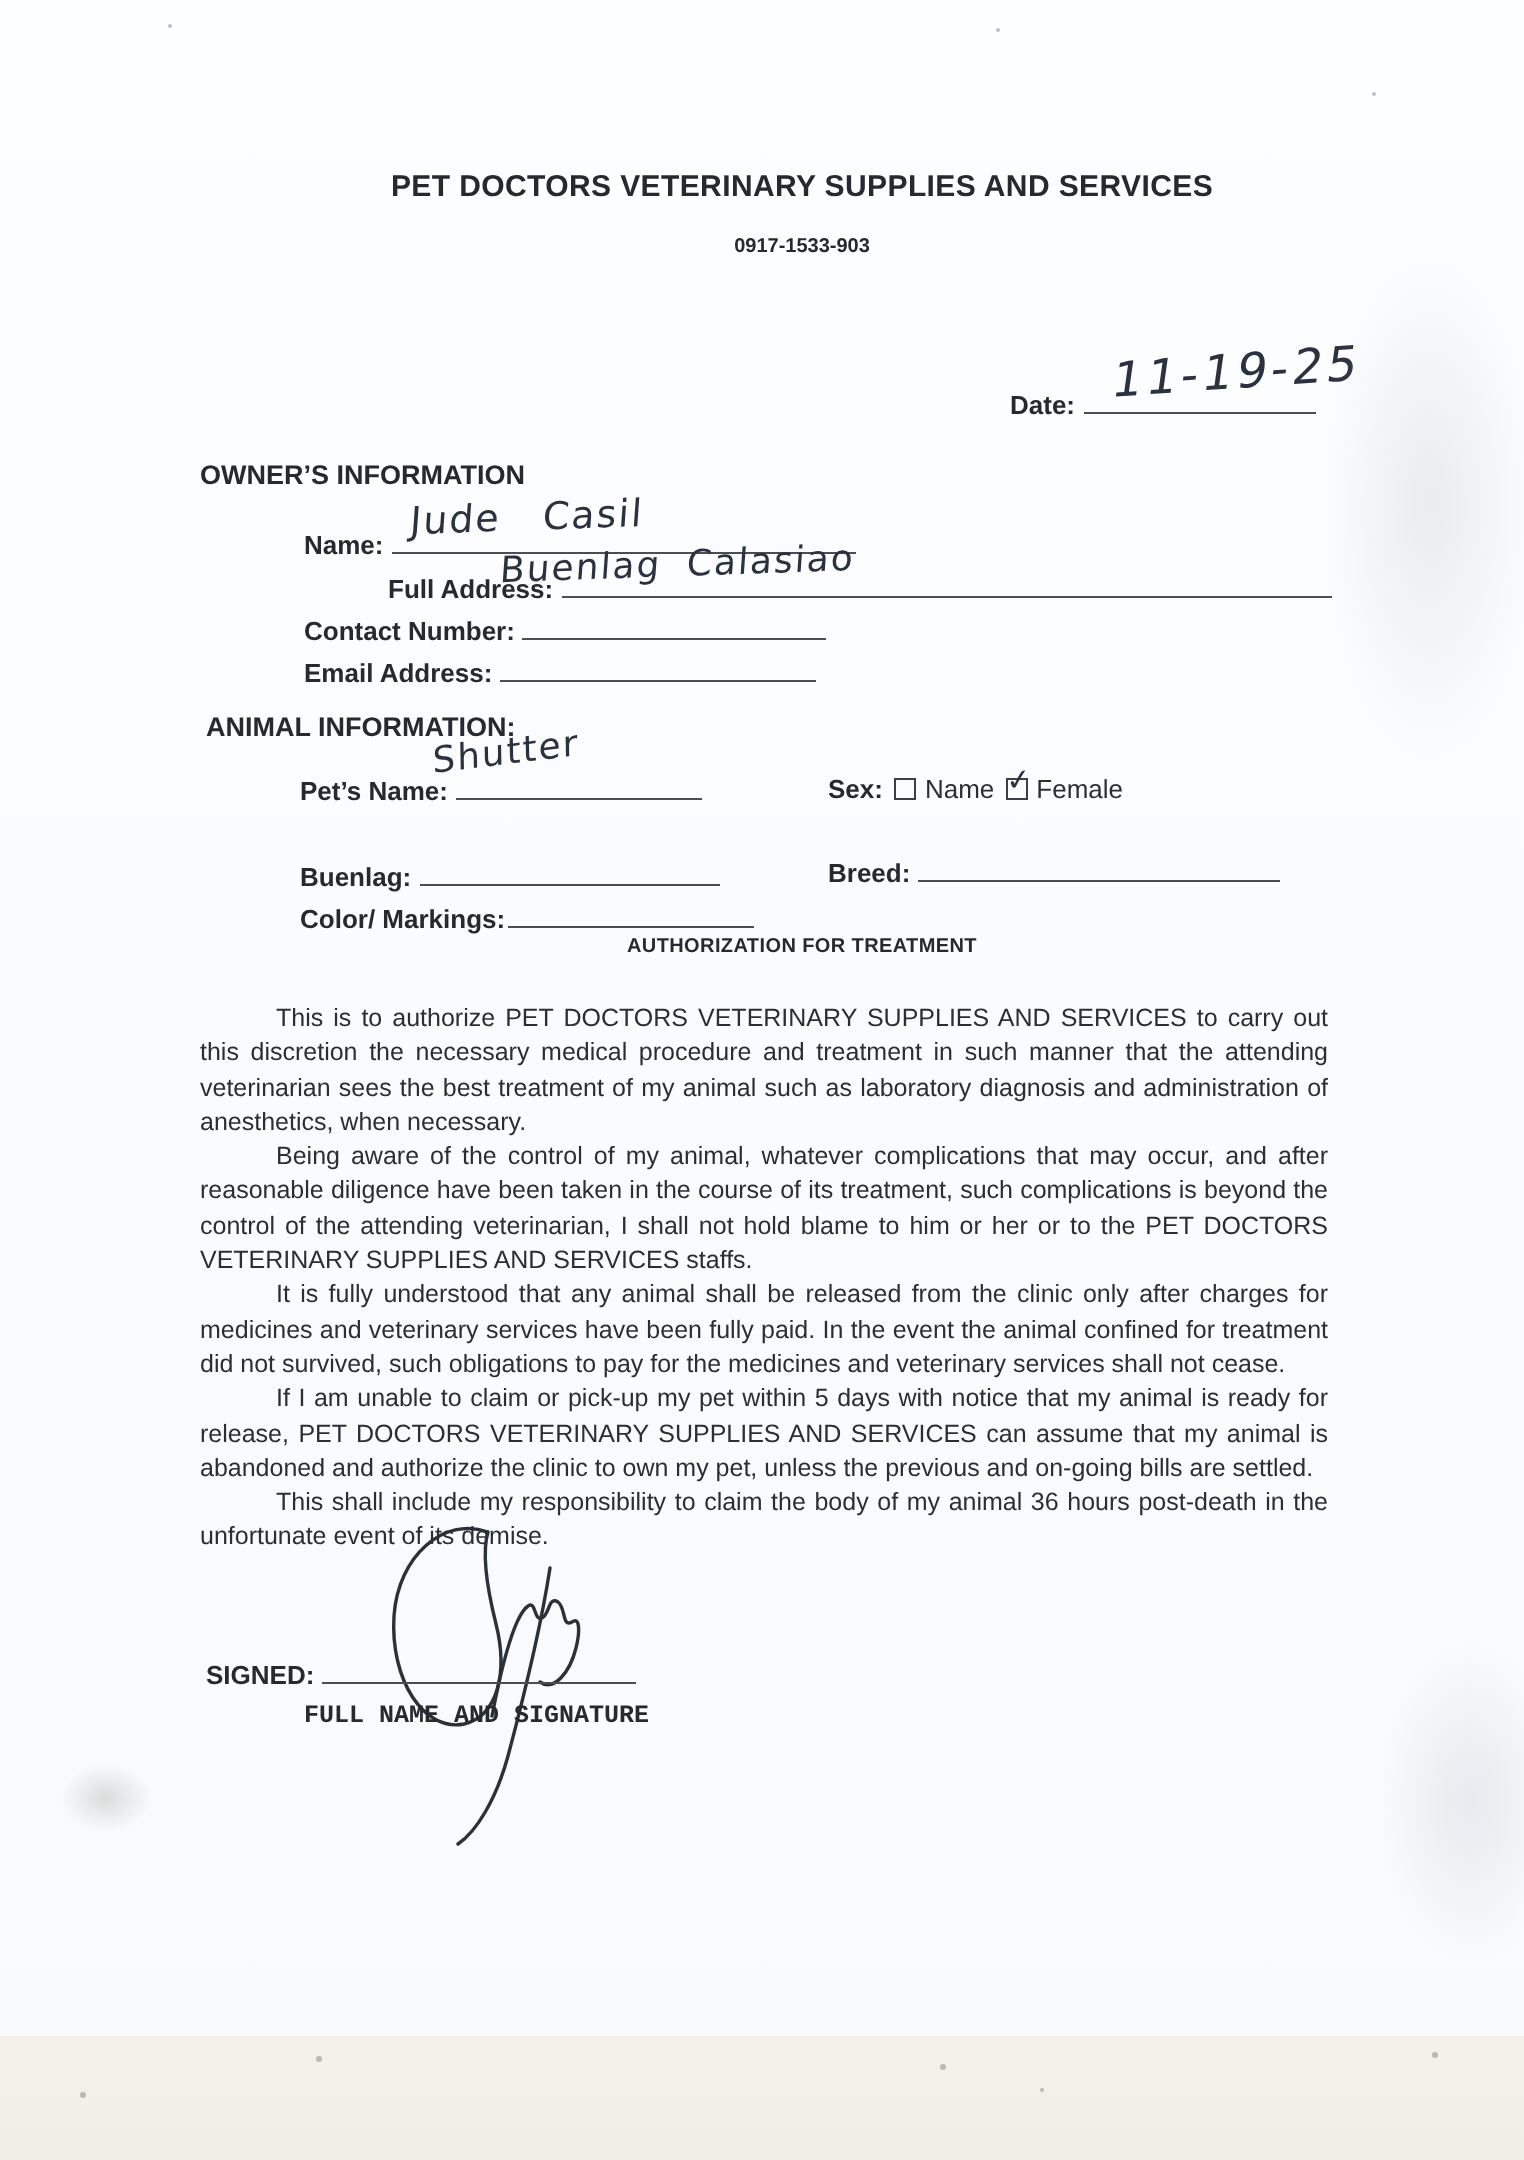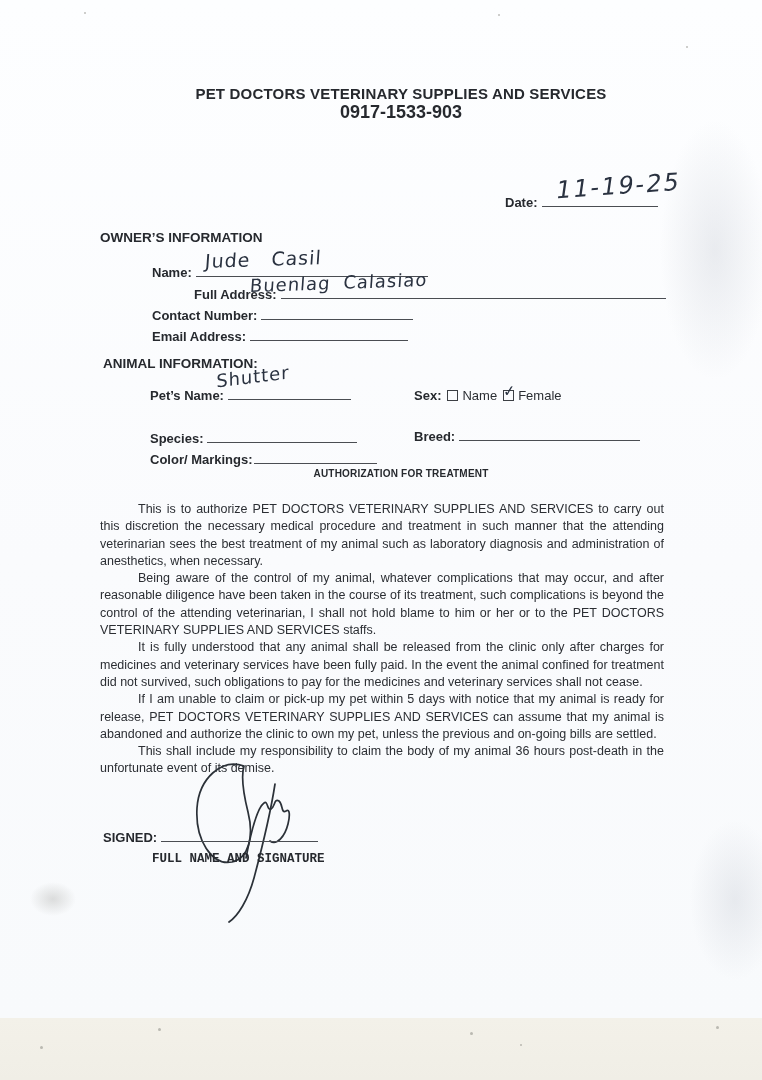--- a/index.html
+++ b/index.html
@@ -27,21 +27,21 @@
   }
   .crease{
     position:absolute;
     background:radial-gradient(closest-side, rgba(190,195,205,.30), rgba(190,195,205,0));
     border-radius:50%;
   }
 
   .hdr{position:absolute;left:40px;top:85px;width:722px;text-align:center;font-weight:bold;color:#26292e;}
   .hdr .l1{font-size:15px;letter-spacing:.2px;}
   .hdr .l2{font-size:14px;margin-top:4px;}
-  .hdr .l3{font-size:18px;margin-top:0;}
+  .hdr .l3{font-size:10px;margin-top:16px;}
 
   .lbl{font-weight:bold;font-size:13px;color:#26292e;white-space:nowrap;}
   .line{display:inline-block;border-bottom:1.4px solid #4a4d52;height:13px;vertical-align:baseline;margin-left:4px;}
 
   .row{position:absolute;white-space:nowrap;}
 
   .hw{
     position:absolute;
     font-family:"DejaVu Sans", cursive;
     color:#2a3240;
@@ -113,21 +113,21 @@
     <span class="lbl">Pet’s Name:</span><span class="line" style="width:123px;"></span>
   </div>
   <div class="hw" style="left:216px;top:366px;font-size:18px;transform:rotate(-7deg) skewX(-6deg);">Shutter</div>
 
   <div class="row" style="left:414px;top:386px;">
     <span class="lbl">Sex:</span><span class="cb"></span><span class="sex-opt">Name</span><span class="cb"><span class="tick">✓</span></span><span class="sex-opt">Female</span>
   </div>
 
 
   <div class="row" style="left:150px;top:429px;">
-    <span class="lbl">Species:</span><span class="line" style="width:150px;"></span>
+    <span class="lbl">Buenlag:</span><span class="line" style="width:150px;"></span>
   </div>
   <div class="row" style="left:414px;top:427px;">
     <span class="lbl">Breed:</span><span class="line" style="width:181px;"></span>
   </div>
 
   <div class="row" style="left:150px;top:450px;">
     <span class="lbl">Color/ Markings:</span><span class="line" style="width:123px;margin-left:1px;"></span>
   </div>
 
   <div class="auth-title">AUTHORIZATION FOR TREATMENT</div>

